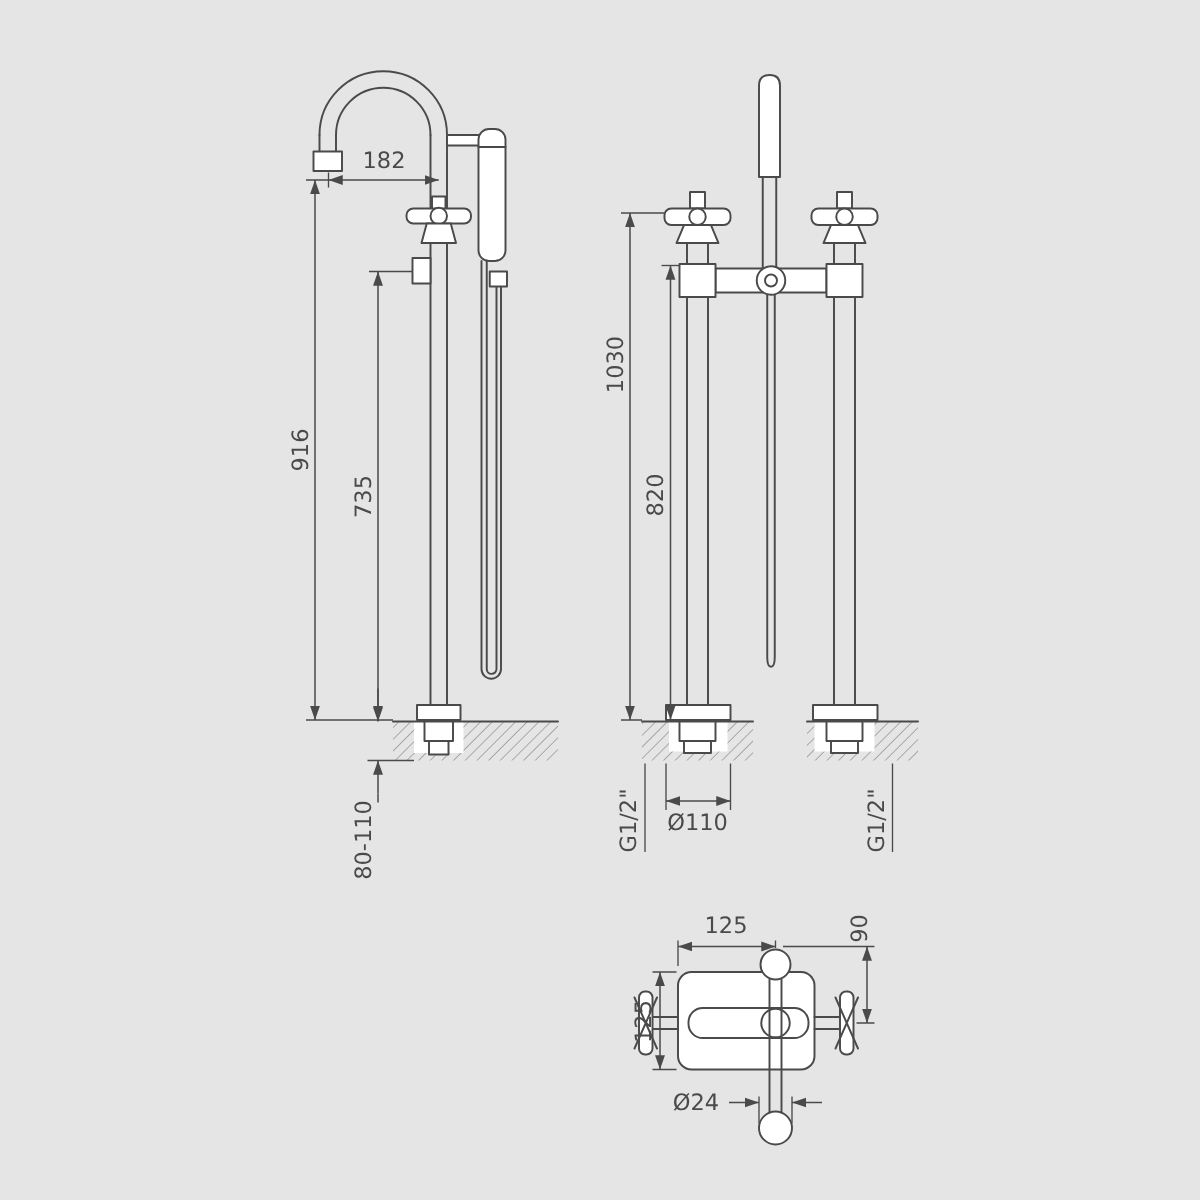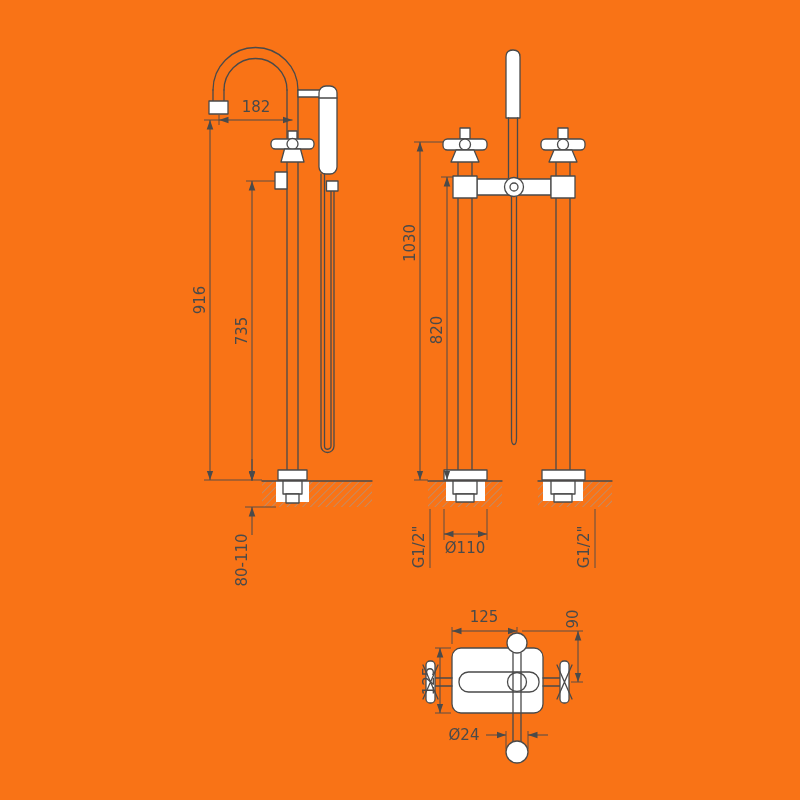--- a/index.html
+++ b/index.html
@@ -1,16 +1,16 @@
 <!DOCTYPE html>
 <html><head>
 <meta charset="utf-8">
 <style>
   html,body{margin:0;padding:0;background:#ffffff;}
-  .page{width:800px;height:800px;position:relative;background:#f97316;overflow:hidden;
+  .page{width:800px;height:800px;position:relative;background:#e5e5e5;overflow:hidden;
         font-family:"DejaVu Sans","Liberation Sans",sans-serif;}
   svg{display:block;}
   svg text{font-family:"DejaVu Sans","Liberation Sans",sans-serif;font-size:15px;fill:#4a4a4a;}
   .obj {stroke:#4a4a4a;stroke-width:1.3;fill:none;stroke-linecap:round;stroke-linejoin:round;}
   .objf{stroke:#4a4a4a;stroke-width:1.3;fill:#ffffff;stroke-linejoin:round;}
   .dim {stroke:#4a4a4a;stroke-width:1;fill:none;}
   .ext {stroke:#4a4a4a;stroke-width:0.9;fill:none;}
 </style>
 </head>
 <body>

